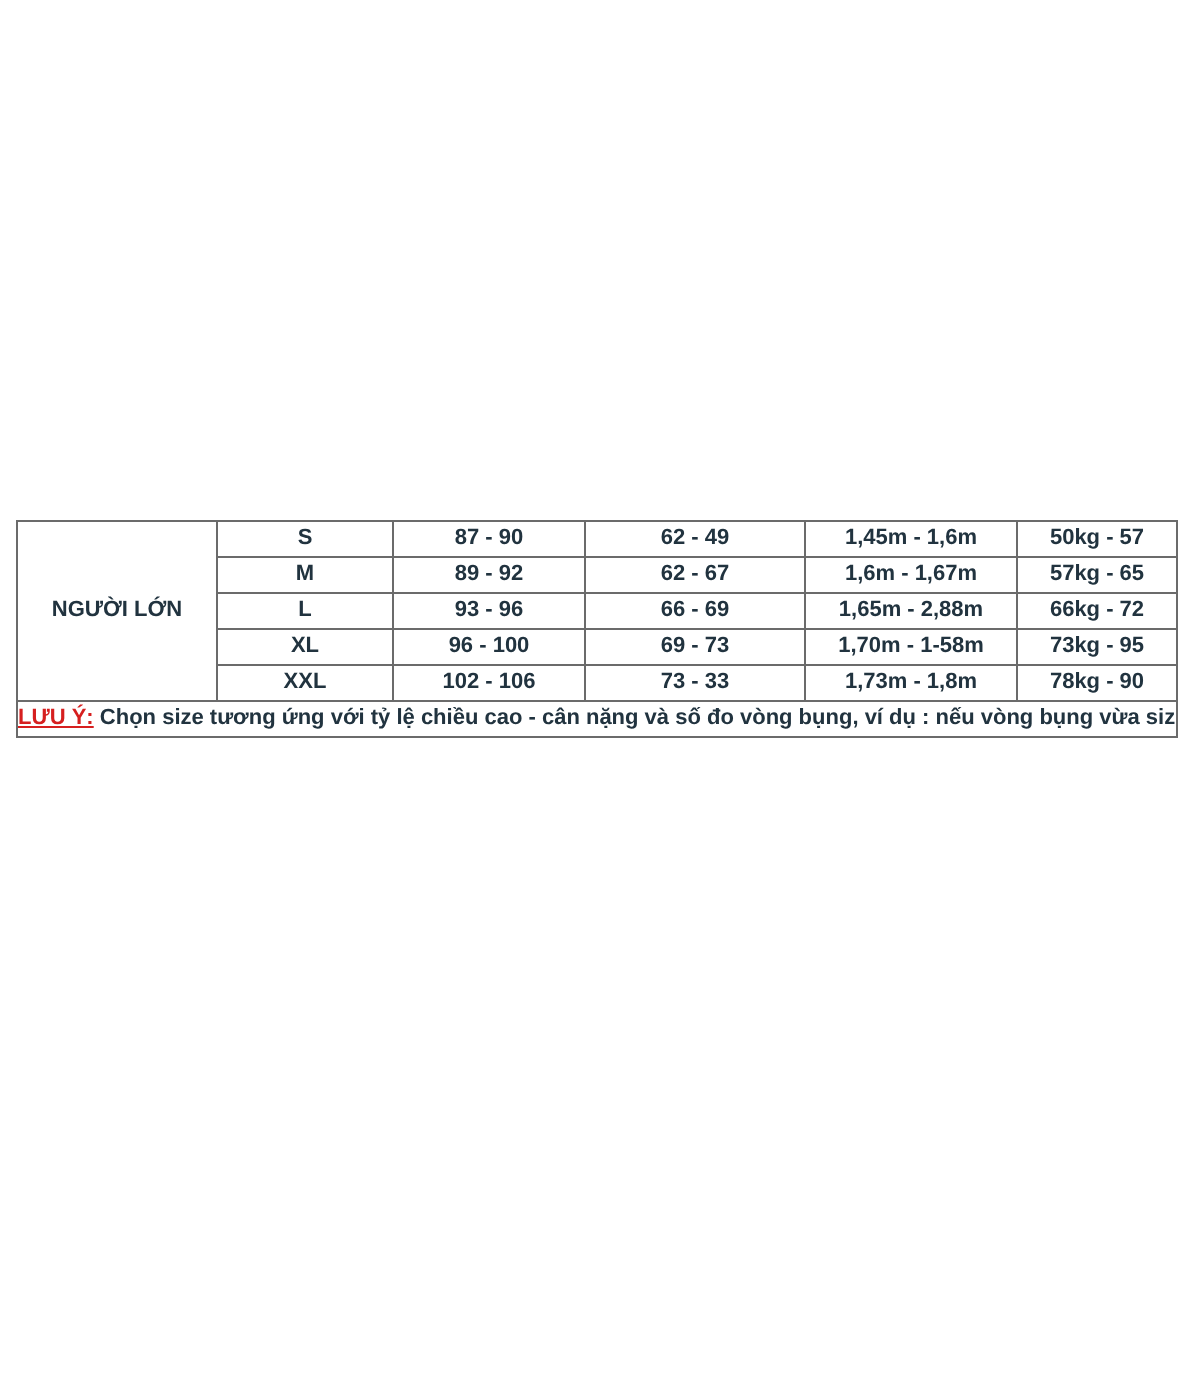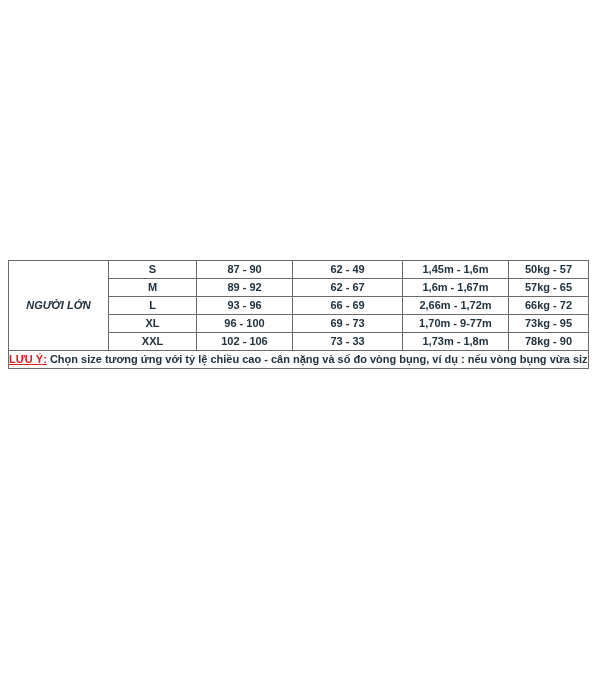--- a/index.html
+++ b/index.html
@@ -44,21 +44,20 @@
 
   td.group-label {
     background: #a9d18e;
     color: #0d0d0d;
     font-weight: normal;
     font-size: 11px;
     border: 1px solid #7f9e6a;
     border-left: 1px solid #a9d18e;
     text-align: center;
     vertical-align: middle;
-    font-style: italic;
   }
 
   col.c-group  { width: 100px; }
   col.c-size   { width: 88px; }
   col.c-chest  { width: 96px; }
   col.c-waist  { width: 110px; }
   col.c-height { width: 106px; }
   col.c-weight { width: 80px; }
 
   td.note-cell {
@@ -111,28 +110,28 @@
         <td>M</td>
         <td>89 - 92</td>
         <td>62 - 67</td>
         <td>1,6m - 1,67m</td>
         <td>57kg - 65</td>
       </tr>
       <tr>
         <td>L</td>
         <td>93 - 96</td>
         <td>66 - 69</td>
-        <td>2,66m - 1,72m</td>
+        <td>1,65m - 2,88m</td>
         <td>66kg - 72</td>
       </tr>
       <tr>
         <td>XL</td>
         <td>96 - 100</td>
         <td>69 - 73</td>
-        <td>1,70m - 9-77m</td>
+        <td>1,70m - 1-58m</td>
         <td>73kg - 95</td>
       </tr>
       <tr>
         <td>XXL</td>
         <td>102 - 106</td>
         <td>73 - 33</td>
         <td>1,73m - 1,8m</td>
         <td>78kg - 90</td>
       </tr>
       <tr>

